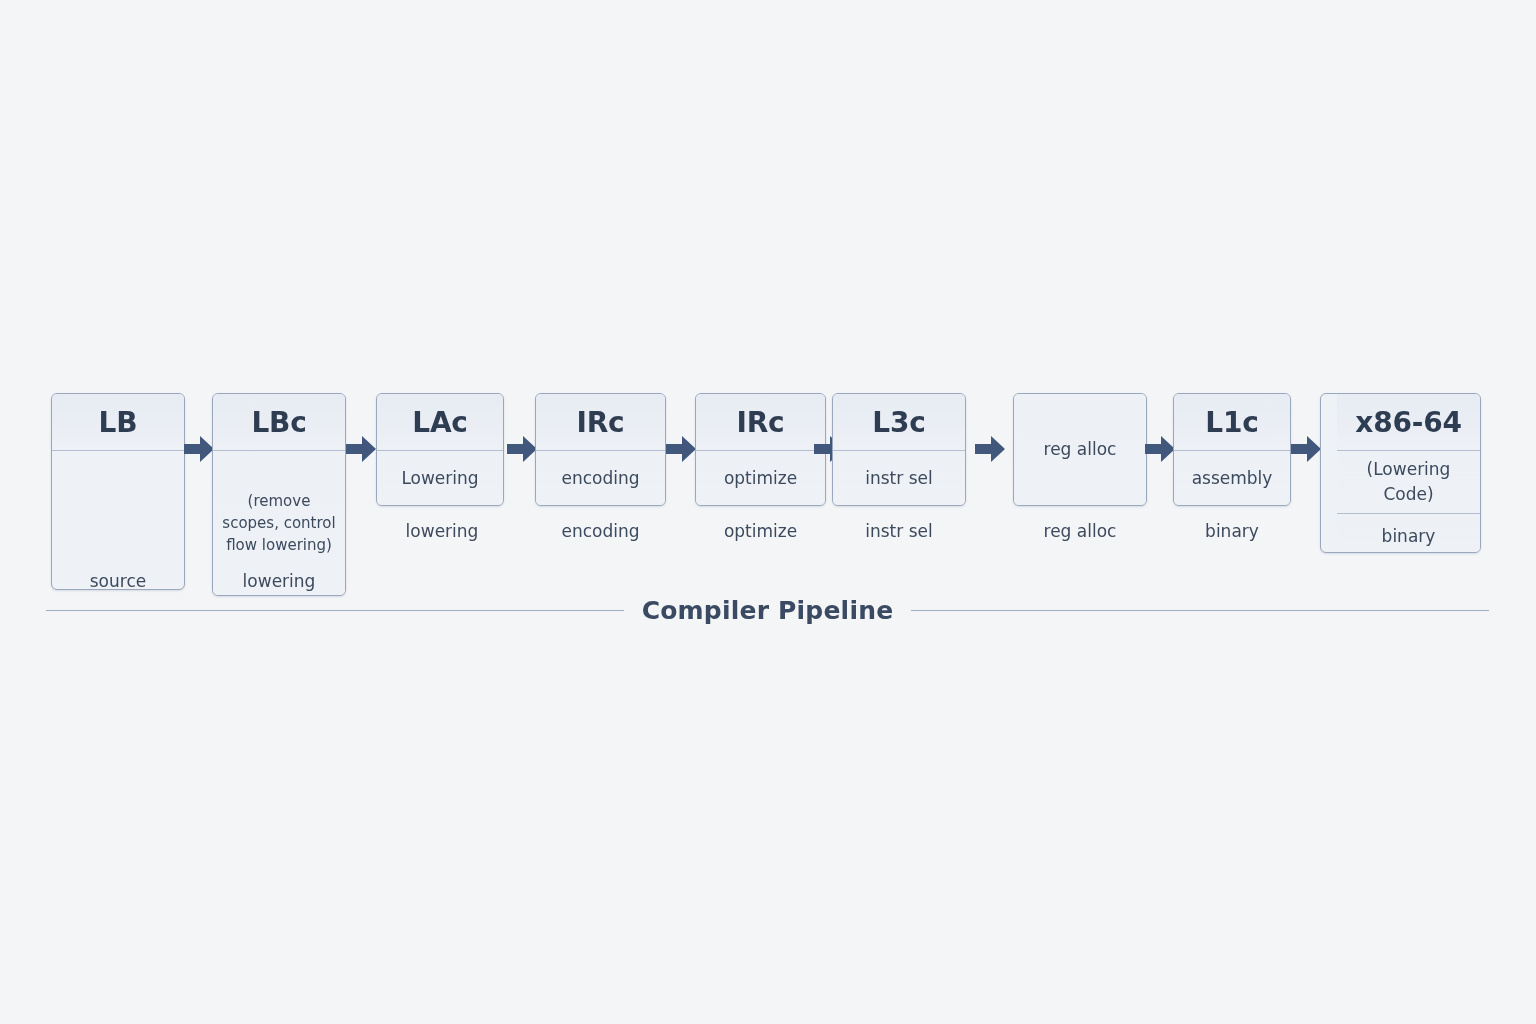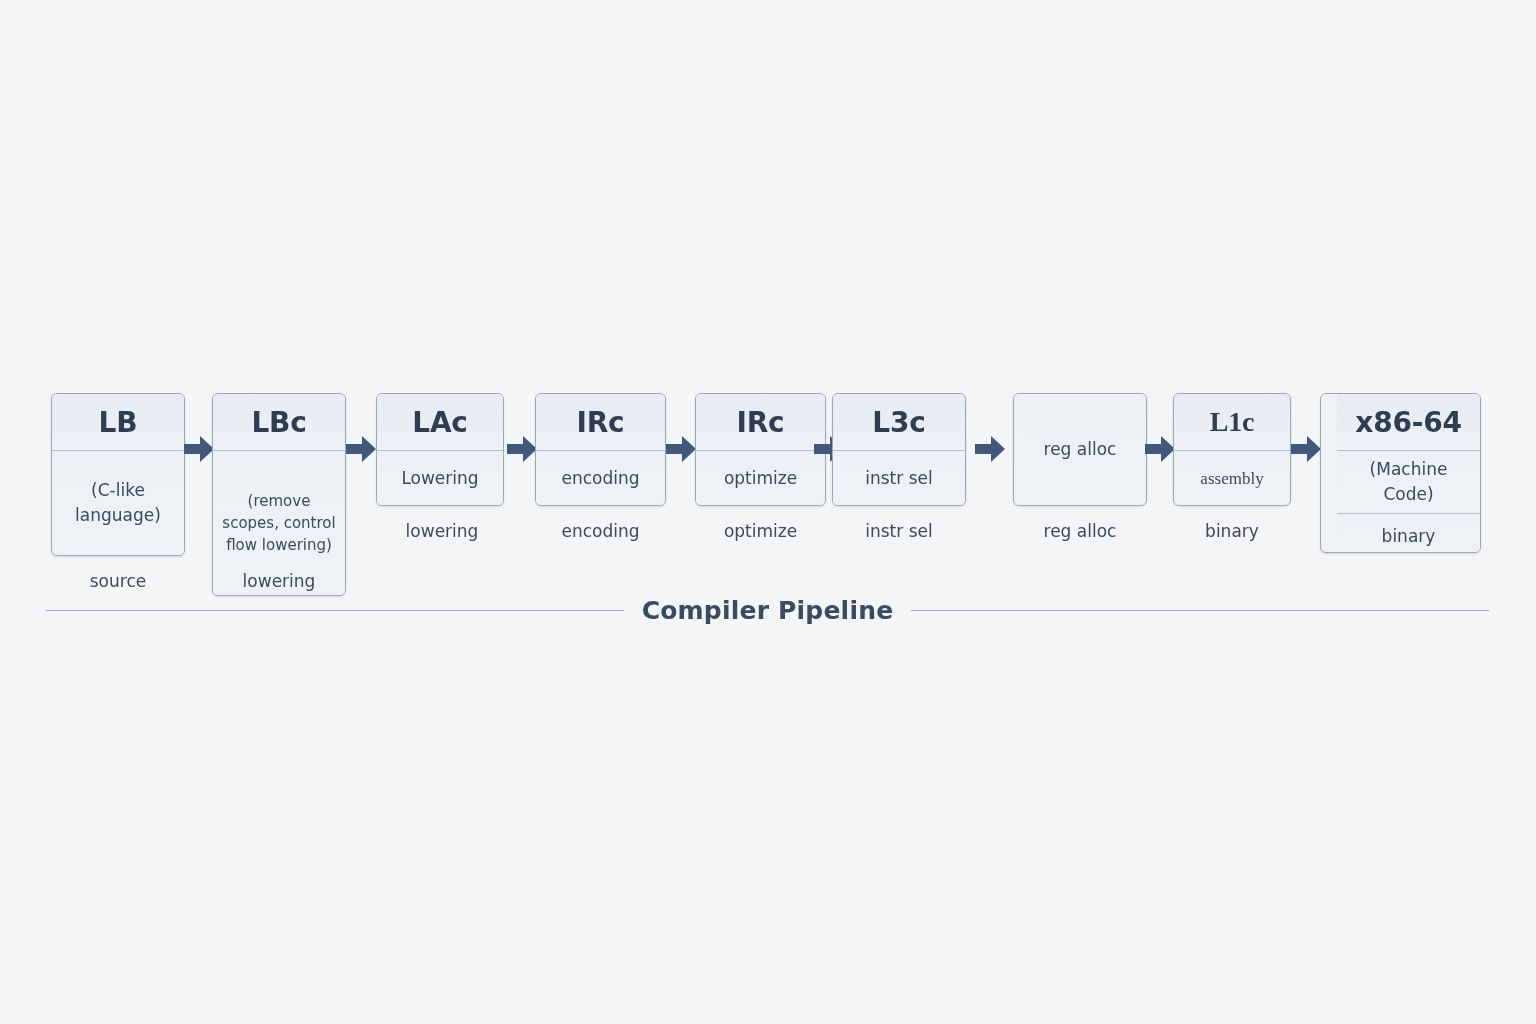--- a/index.html
+++ b/index.html
@@ -137,23 +137,22 @@
     letter-spacing: 0.2px;
   }
 </style>
 </head>
 <body>
 
 <div id="canvas">
 
   <div class="pipeline">
       <div class="stage" style="left: 0px;">
-        <div class="box" style="width: 134px; height: 163px;">
+        <div class="box" style="width: 134px; height: 197px;">
           <div class="box-title">LB</div>
-          <div class="box-sub">(C-like language)</div>
         </div>
         <div class="caption" style="left: 0px; top: 178px; width: 134px;">source</div>
       </div>
       <div class="arrow" style="left: 132.5px; top: 42px;">
         <svg width="30" height="28" viewBox="0 0 30 28" xmlns="http://www.w3.org/2000/svg">
           <path d="M0 9 L16 9 L16 1 L30 14 L16 27 L16 19 L0 19 Z" fill="#41587c"></path>
         </svg>
       </div>
       <div class="stage" style="left: 161px;">
         <div class="box" style="width: 134px; height: 203px;">
@@ -220,35 +219,35 @@
           <div class="box-sub">reg alloc</div>
         </div>
         <div class="caption" style="left: 0px; top: 128px; width: 134px;">reg alloc</div>
       </div>
       <div class="arrow" style="left: 1094px; top: 42px;">
         <svg width="30" height="28" viewBox="0 0 30 28" xmlns="http://www.w3.org/2000/svg">
           <path d="M0 9 L16 9 L16 1 L30 14 L16 27 L16 19 L0 19 Z" fill="#41587c"></path>
         </svg>
       </div>
       <div class="stage" style="left: 1122px;">
-        <div class="box" style="width: 118px; height: 113px; font-family: Liberation Serif, serif;">
+        <div class="box" style="width: 118px; height: 113px;">
           <div class="box-title">L1c</div>
           <div class="box-sub">assembly</div>
         </div>
         <div class="caption" style="left: 0px; top: 128px; width: 118px;">binary</div>
       </div>
       <div class="arrow" style="left: 1239.5px; top: 42px;">
         <svg width="30" height="28" viewBox="0 0 30 28" xmlns="http://www.w3.org/2000/svg">
           <path d="M0 9 L16 9 L16 1 L30 14 L16 27 L16 19 L0 19 Z" fill="#41587c"></path>
         </svg>
       </div>
       <div class="stage" style="left: 1269px;">
         <div class="box" style="width: 161px; height: 160px; padding-left: 16px;">
           <div class="box-title">x86-64</div>
-          <div class="box-sub">(Machine Code)</div>
+          <div class="box-sub">(Lowering Code)</div>
           <div class="box-extra">binary</div>
         </div>
       </div>
     </div>
 
   <div class="footer">
     <div class="rule"></div>
     <div class="footer-title">Compiler Pipeline</div>
     <div class="rule"></div>
   </div>

